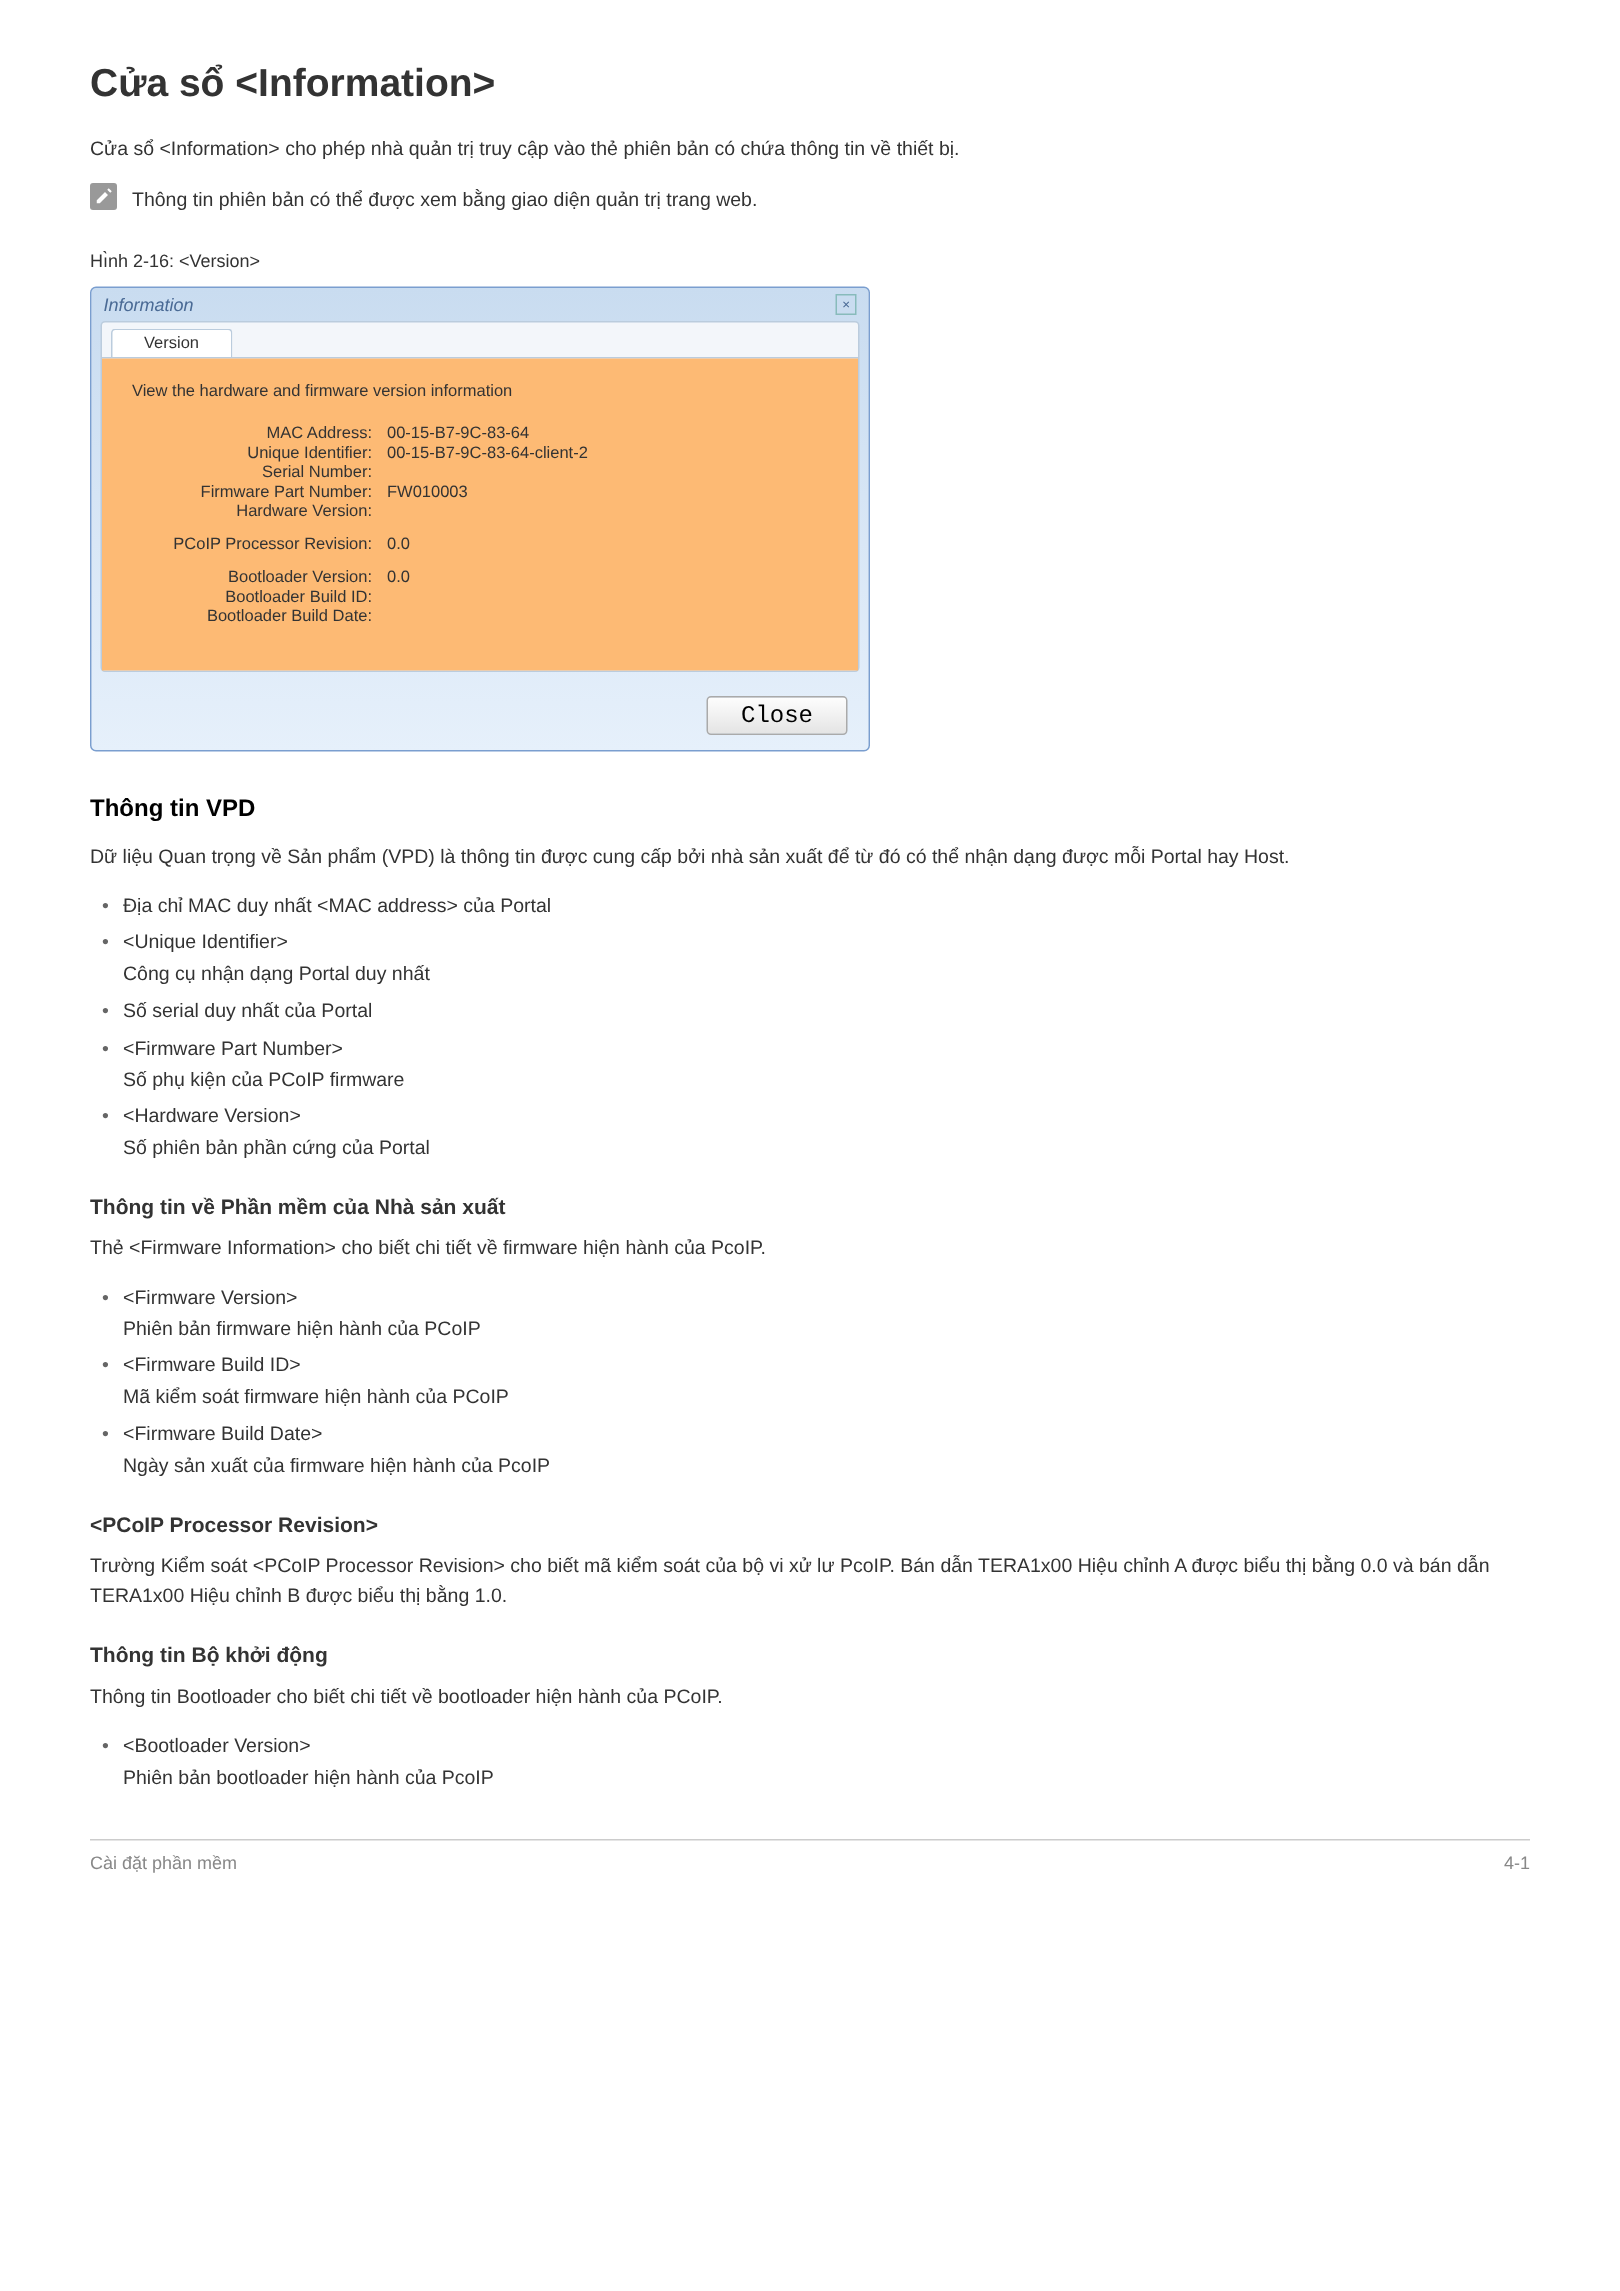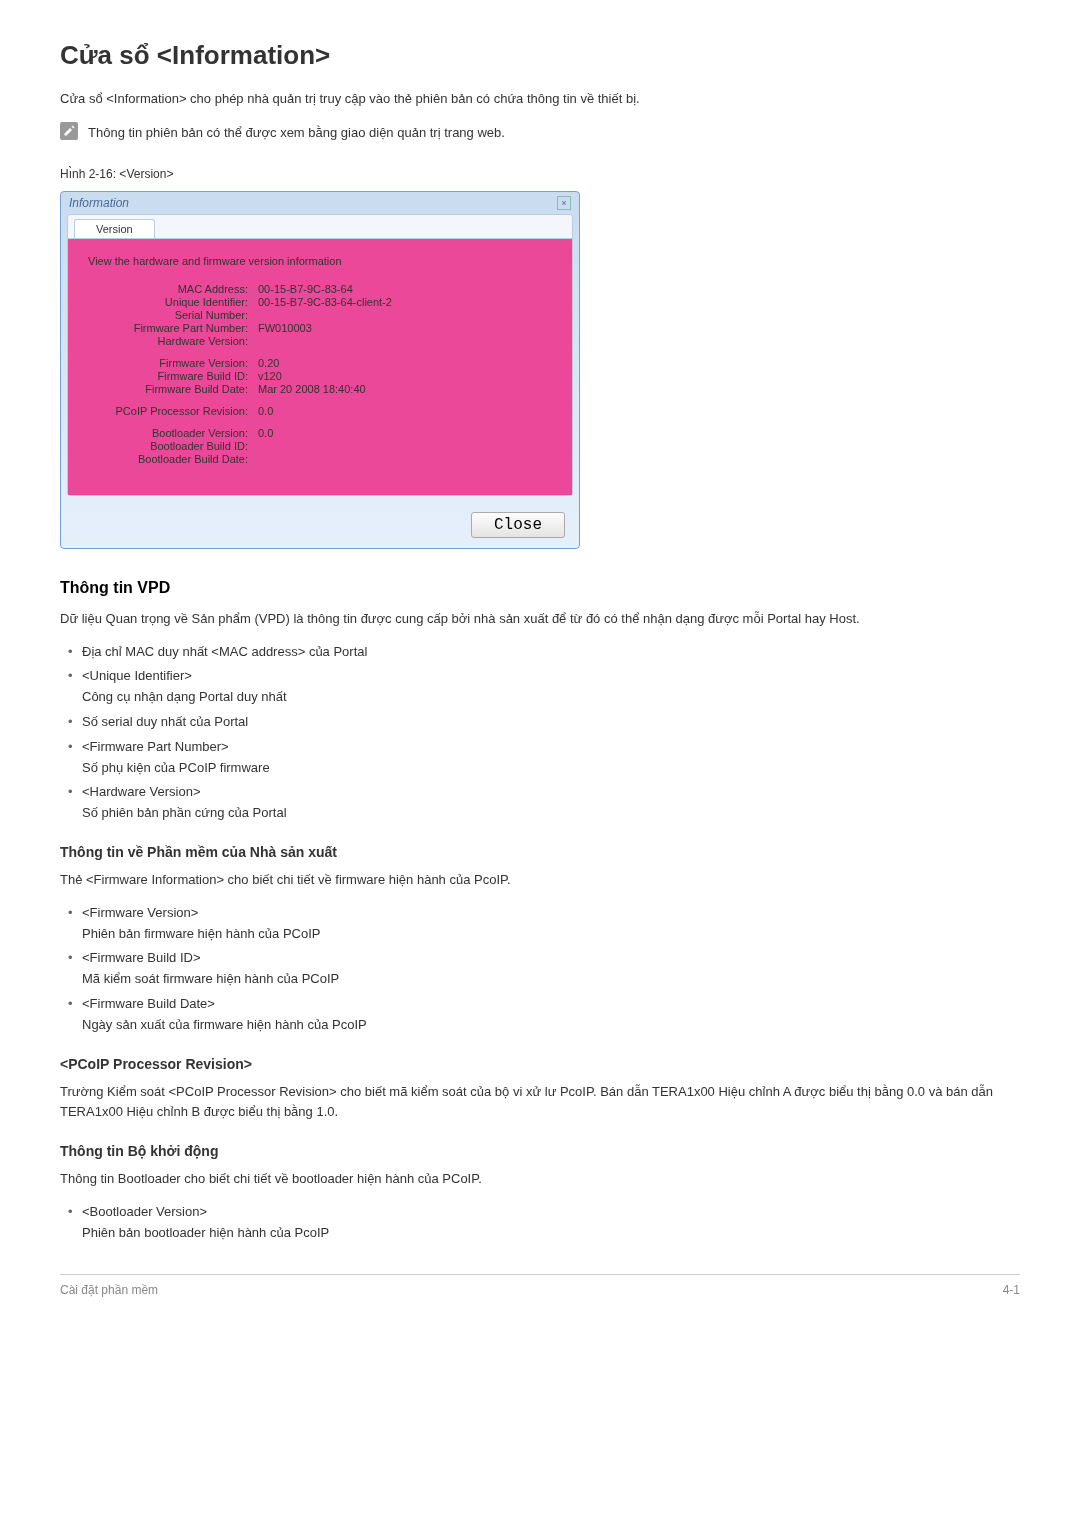--- a/index.html
+++ b/index.html
@@ -11,21 +11,21 @@
     .note-line { display: flex; align-items: flex-end; margin-bottom: 27px; }
     .note-icon { width: 18px; height: 18px; background: #999; border-radius: 2px; margin-right: 10px; flex-shrink: 0; display: flex; align-items: center; justify-content: center; }
     .note-icon svg { width: 12px; height: 12px; fill: #fff; }
     .fig-label { font-size: 12px; color: #333; margin-top: 20px; margin-bottom: 10px; }
     .dialog { width: 520px; border: 1px solid #7a9ecf; background: linear-gradient(to bottom, #c9dcf0 0%, #e6f0fb 100%); border-radius: 4px; margin-bottom: 30px; }
     .dialog-title { color: #4a6a95; padding: 4px 8px; font-style: italic; font-size: 12px; display: flex; justify-content: space-between; align-items: flex-end; }
     .close-x { width: 14px; height: 14px; background: #c9dcf0; border: 1px solid #8bb; display: flex; align-items: center; justify-content: center; font-size: 9px; }
     .dialog-inner { background: #f3f6fa; margin: 0 6px 8px; border: 1px solid #bcd; border-radius: 3px; padding: 0; }
     .tab-row { display: flex; border-bottom: 1px solid #bcd; }
     .tab { background: #fff; border: 1px solid #bcd; border-bottom: none; border-radius: 3px 3px 0 0; padding: 3px 21px; font-size: 11px; margin: 4px 0 0 6px; }
-    .tab-body { background: #ec4899; margin: 0; padding: 16px 20px 20px; font-size: 11px; }
+    .tab-body { background: #fdba74; margin: 0; padding: 16px 20px 20px; font-size: 11px; }
     .intro-line { margin-bottom: 16px; }
     .kv-row { display: flex; margin-bottom: 1px; }
     .kv-label { width: 170px; text-align: right; padding-right: 10px; color: #333; }
     .kv-value { color: #333; }
     .kv-group { margin-bottom: 10px; }
     .dialog-footer { display: flex; justify-content: flex-end; padding: 8px 14px 10px; }
     .close-btn { background: linear-gradient(to bottom, #fdfdfd, #e4e4e4); border: 1px solid #aaa; border-radius: 3px; padding: 3px 22px; font-size: 16px; font-family: Liberation Mono, monospace; }
     ul { list-style: none; margin-bottom: 14px; }
     ul li { margin-bottom: 4px; padding-left: 22px; position: relative; line-height: 1.6; }
     ul li::before { content: "•"; position: absolute; left: 8px; color: #666; }
@@ -74,34 +74,20 @@
             <div class="kv-label">Serial Number:</div>
             <div class="kv-value"></div>
           </div>
         <div class="kv-row">
             <div class="kv-label">Firmware Part Number:</div>
             <div class="kv-value">FW010003</div>
           </div>
         <div class="kv-row">
             <div class="kv-label">Hardware Version:</div>
             <div class="kv-value"></div>
-          </div>
-      </div>
-      <div class="kv-group">
-        <div class="kv-row">
-            <div class="kv-label">Firmware Version:</div>
-            <div class="kv-value">0.20</div>
-          </div>
-        <div class="kv-row">
-            <div class="kv-label">Firmware Build ID:</div>
-            <div class="kv-value">v120</div>
-          </div>
-        <div class="kv-row">
-            <div class="kv-label">Firmware Build Date:</div>
-            <div class="kv-value">Mar 20 2008 18:40:40</div>
           </div>
       </div>
       <div class="kv-group">
         <div class="kv-row">
             <div class="kv-label">PCoIP Processor Revision:</div>
             <div class="kv-value">0.0</div>
           </div>
       </div>
       <div class="kv-group">
         <div class="kv-row">

